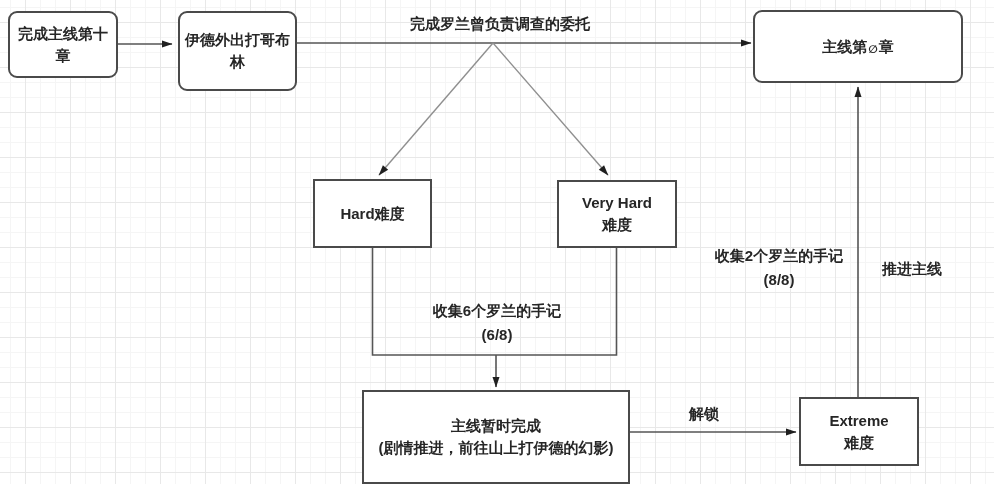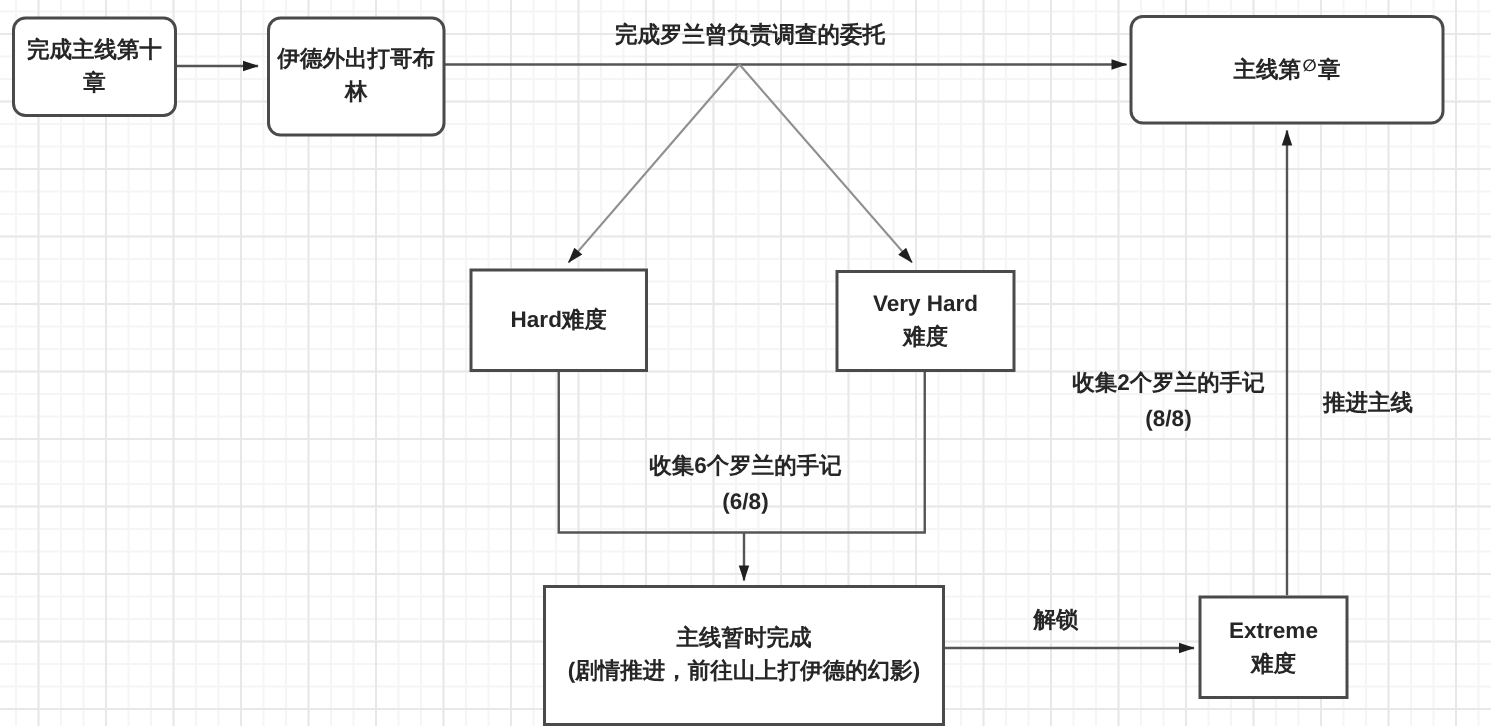--- a/index.html
+++ b/index.html
@@ -22,21 +22,21 @@
   }
   .connector-layer{position:absolute;left:0;top:0;z-index:1;}
   .node{
     position:absolute;z-index:2;box-sizing:border-box;
     background:#ffffff;border:2px solid #4a4a4a;
     display:flex;flex-direction:column;align-items:center;justify-content:center;
     font-weight:bold;font-size:15px;color:#262626;text-align:center;line-height:1.45;
     padding:0 4px;
   }
   .node.rounded{border-radius:9px;}
-  .node .row{display:flex;flex-direction:row;align-items:flex-start;justify-content:center;}
+  .node .row{display:flex;flex-direction:row;align-items:flex-end;justify-content:center;}
   .sym{font-size:11px;position:relative;top:1px;padding:0 1px;}
   .edge-label{
     position:absolute;z-index:2;transform:translateX(-50%);
     font-weight:bold;font-size:15px;color:#262626;text-align:center;
     line-height:1.6;white-space:nowrap;
   }
   .edge-label.big{font-size:15px;}
 </style>
 </head>
 <body>
@@ -84,21 +84,21 @@
   <div class="node" style="left:557px;top:180px;width:120px;height:68px;">
     <span>Very Hard</span>
     <span>难度</span>
   </div>
 
   <div class="node" style="left:362px;top:390px;width:268px;height:94px;">
     <span>主线暂时完成</span>
     <span>(剧情推进，前往山上打伊德的幻影)</span>
   </div>
 
-  <div class="node" style="left:799px;top:397px;width:100px;height:69px;">
+  <div class="node" style="left:799px;top:397px;width:120px;height:69px;">
     <span>Extreme</span>
     <span>难度</span>
   </div>
 
   <div class="edge-label big" style="left:500px;top:12px;">完成罗兰曾负责调查的委托</div>
 
   <div class="edge-label" style="left:497px;top:299px;">
     <div>收集6个罗兰的手记</div>
     <div>(6/8)</div>
   </div>

